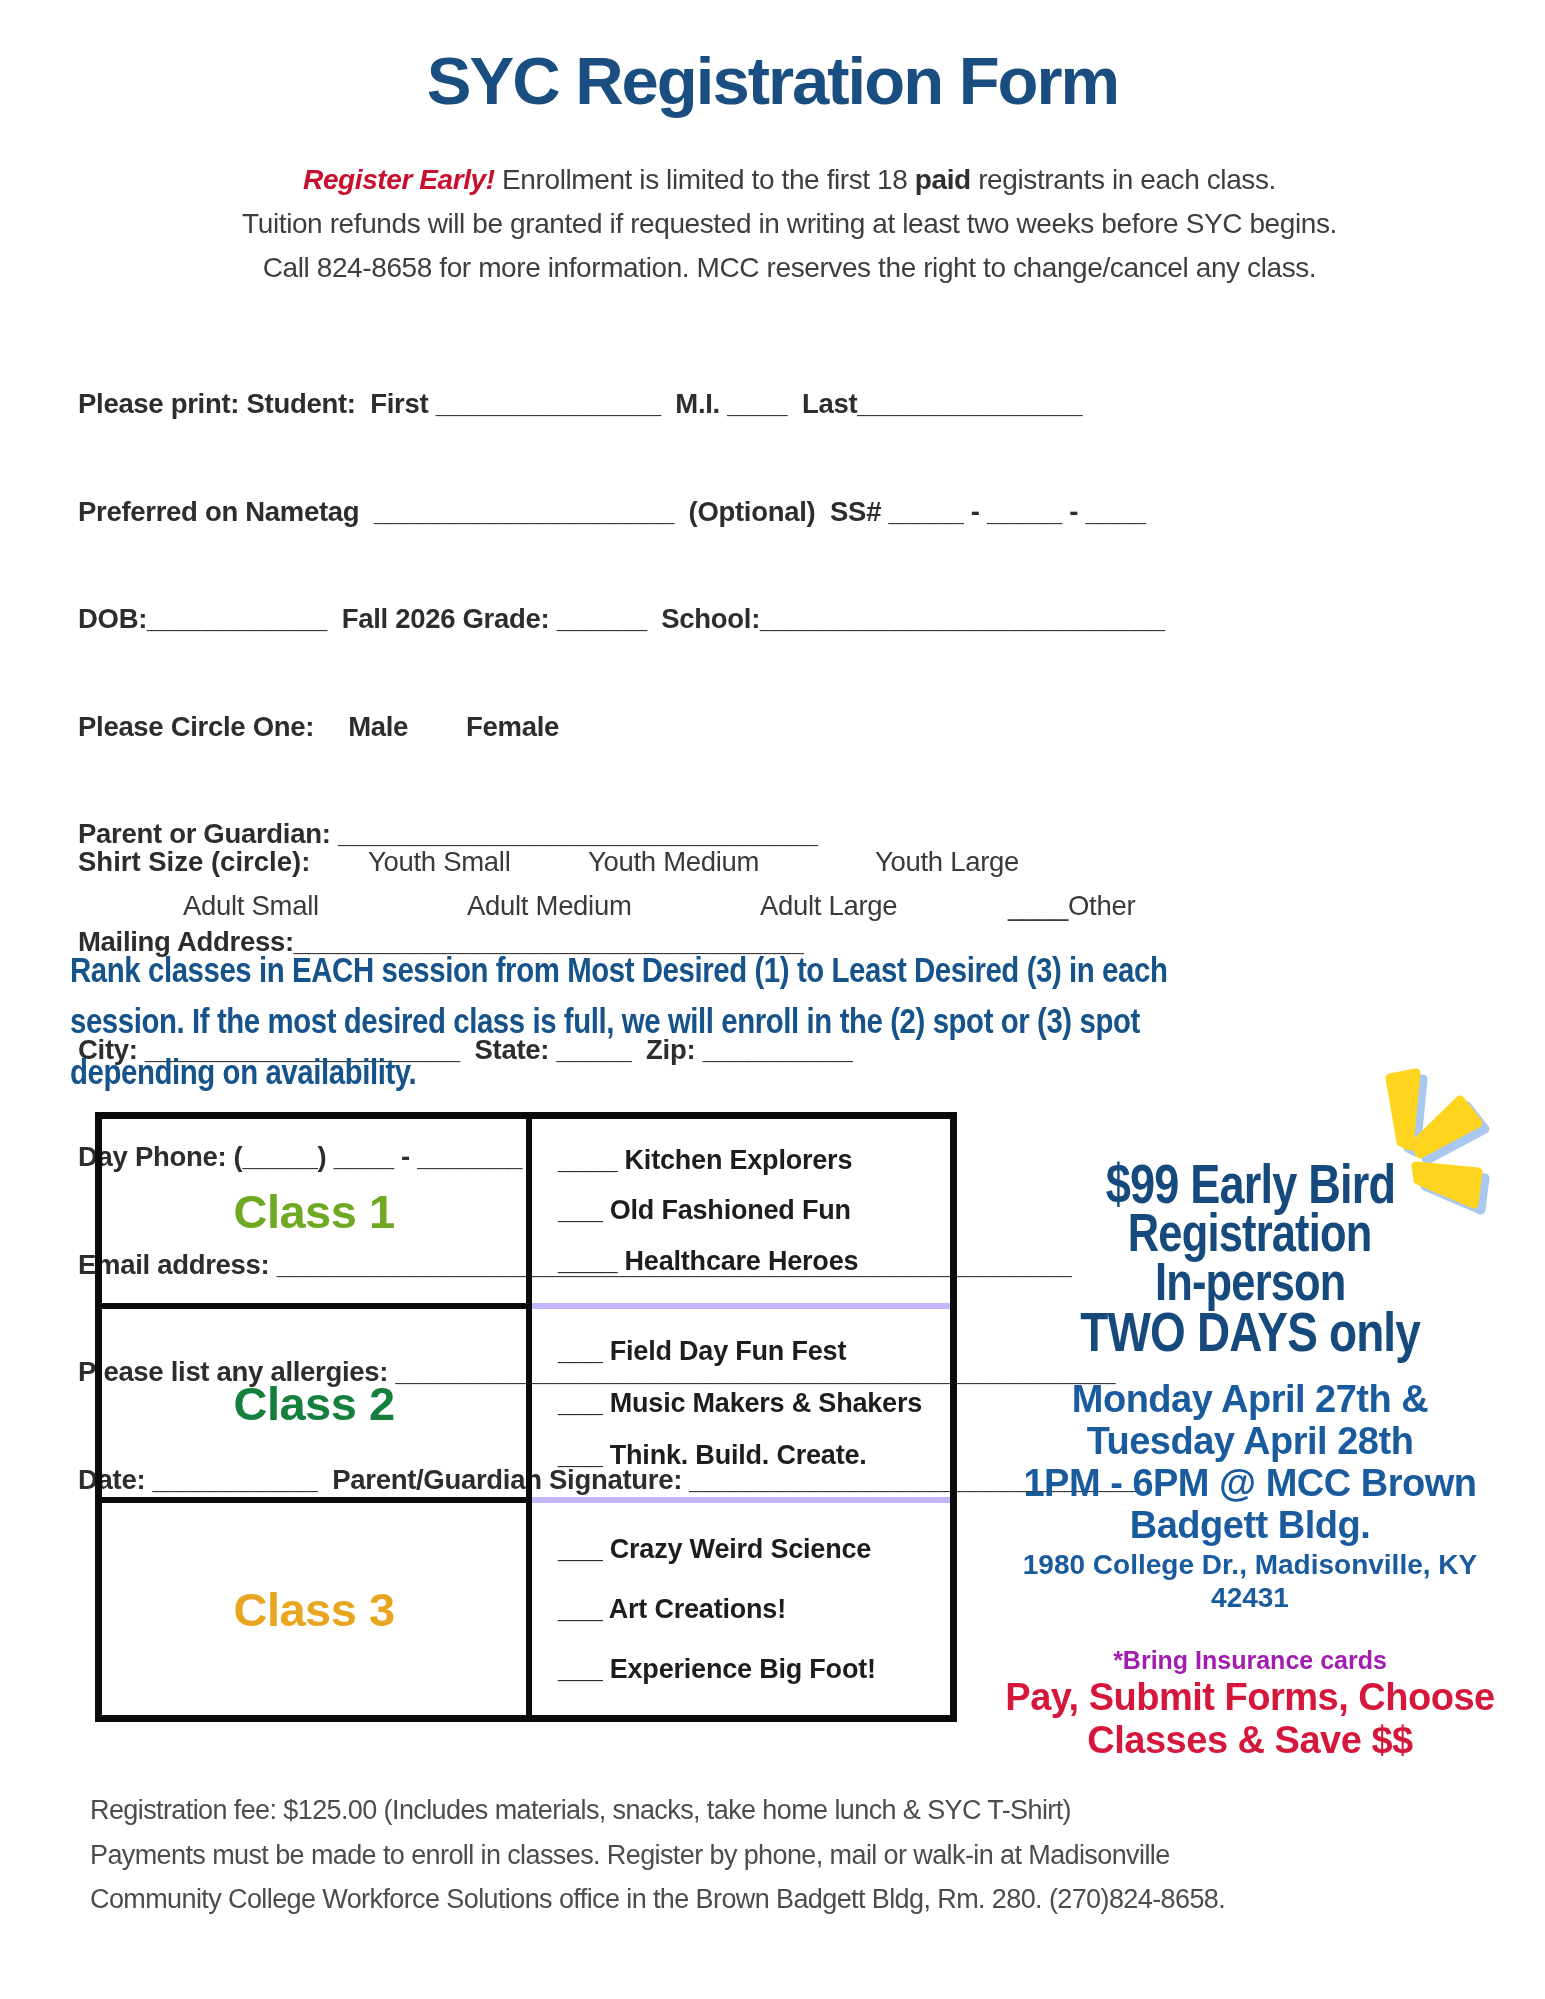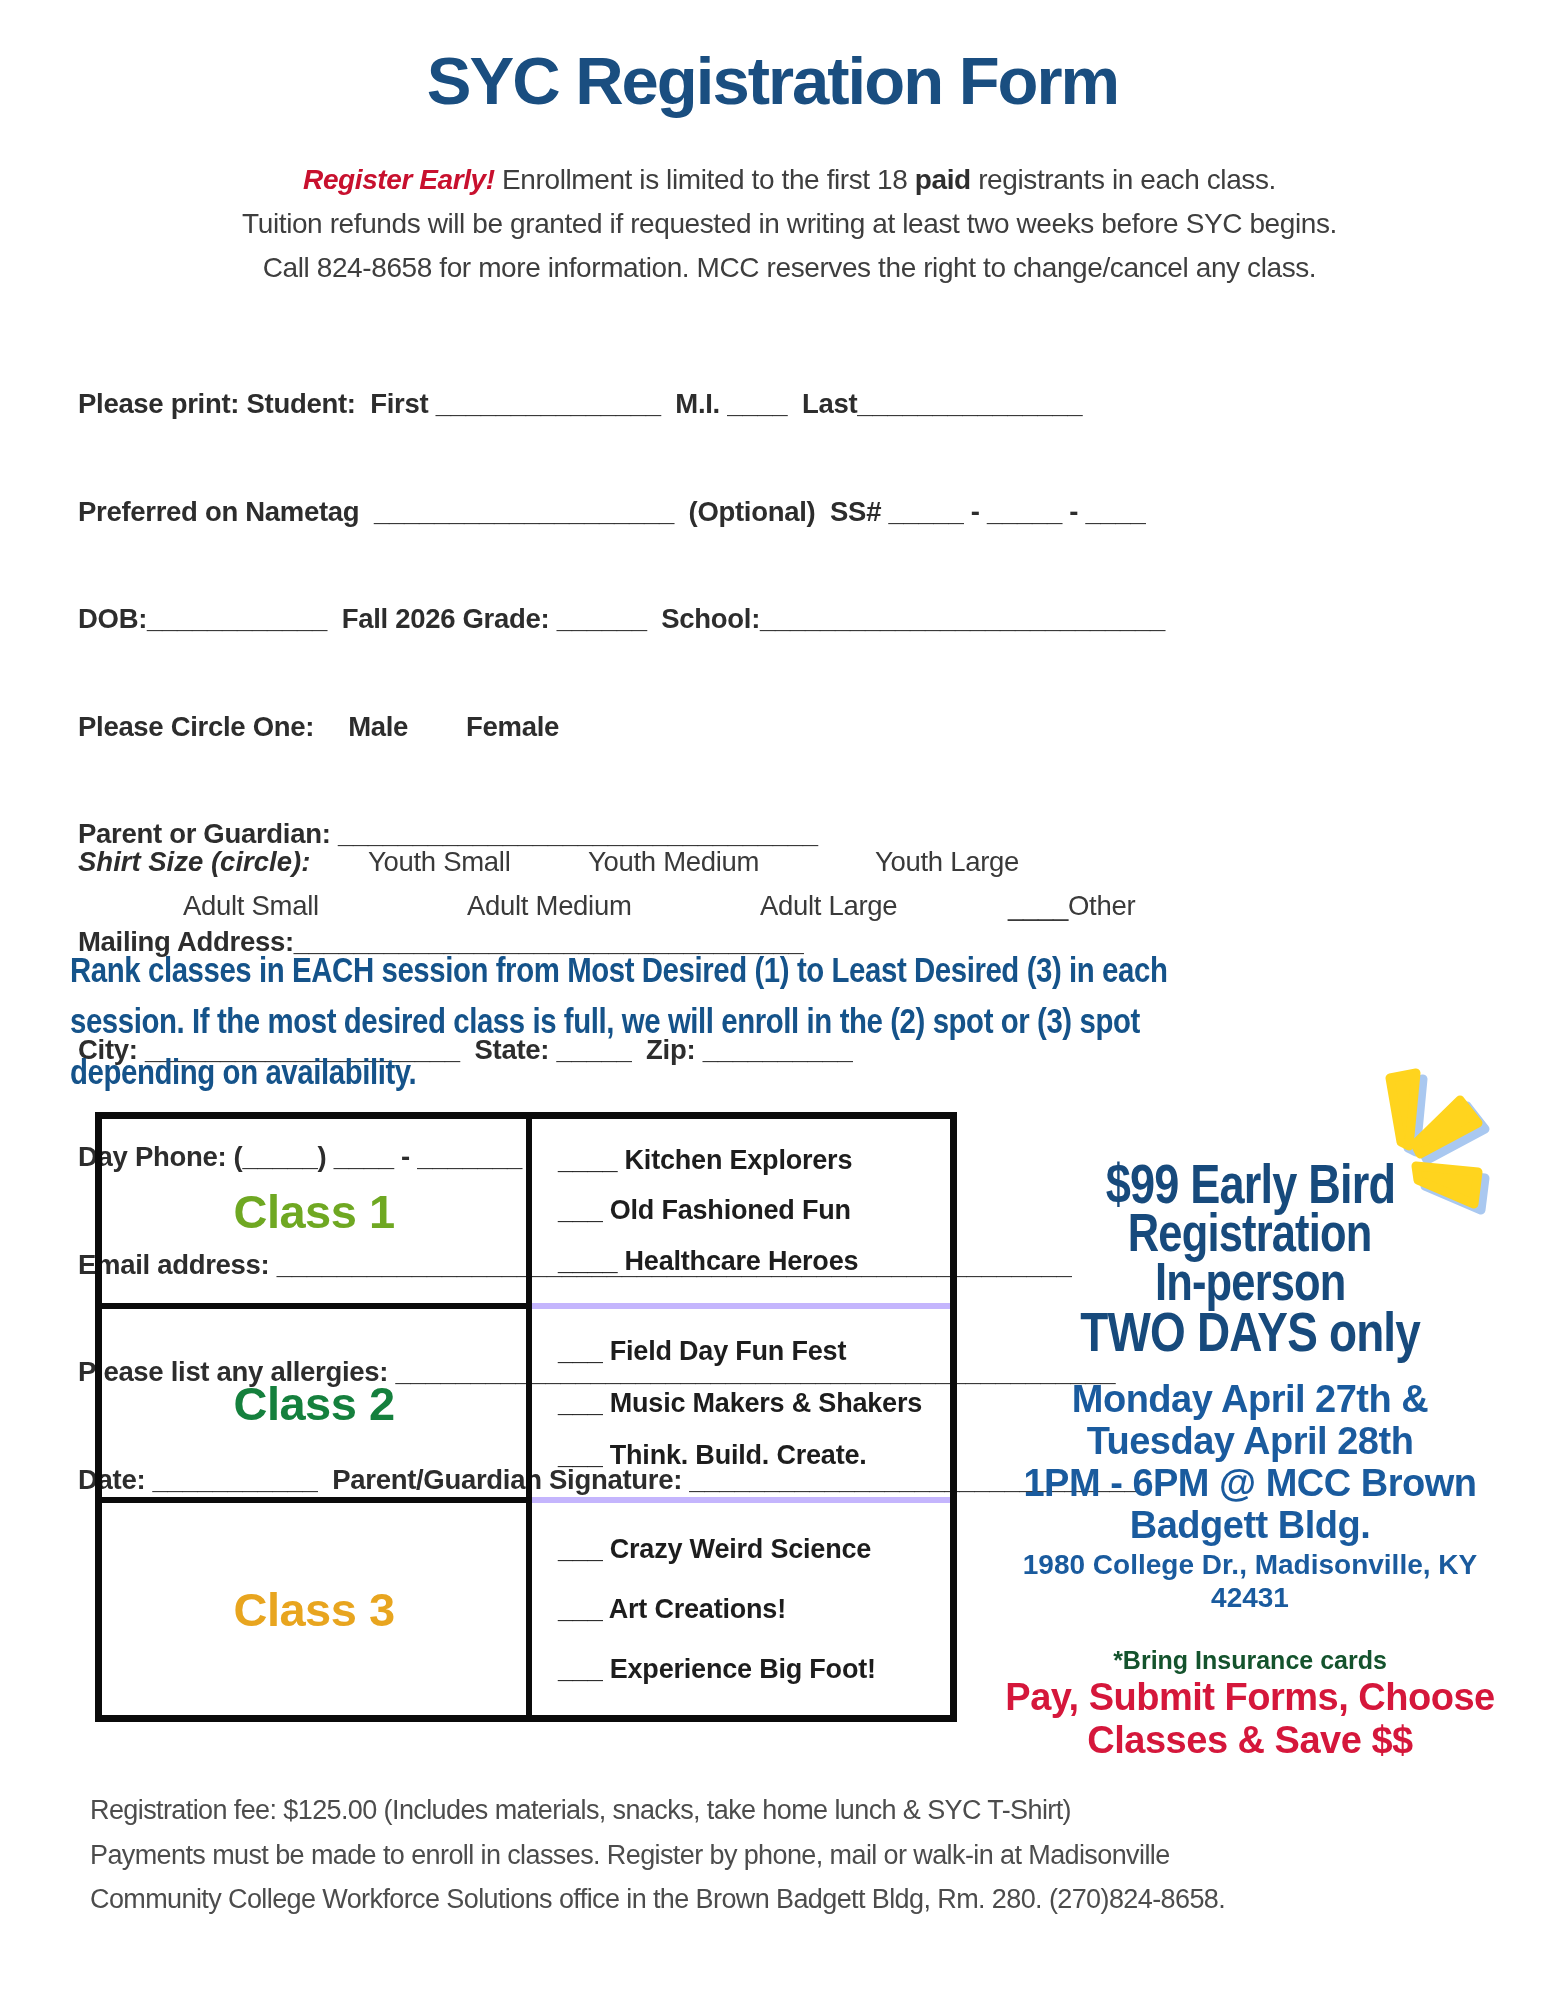--- a/index.html
+++ b/index.html
@@ -23,21 +23,21 @@
   
   .form{
     position:absolute;left:78px;top:318px;
     font-size:27.5px;font-weight:bold;color:#2D2D2D;
     letter-spacing:-0.3px;white-space:pre;
   }
   .form .fl{height:43.6px;line-height:43.6px;}
   .form .copt{display:inline-block;}
   .m1{margin-left:34px;} .m2{margin-left:58px;}
   
-  .shirt-label{position:absolute;left:78px;top:846px;font-size:27.5px;font-weight:bold;color:#2D2D2D;font-style:italic;}
+  .shirt-label{position:absolute;left:78px;top:846px;font-size:27.5px;font-weight:bold;color:#2D2D2D;}
   .sitem{position:absolute;font-size:27.5px;color:#3A3A3A;letter-spacing:-0.3px;}
   
   .note{position:absolute;left:70px;top:944px;color:#15538A;font-weight:bold;}
   .note .ln{height:51px;display:flex;}
   .note .ln span{
     transform:scaleX(0.84);transform-origin:left center;white-space:nowrap;
     font-size:35px;line-height:51px;letter-spacing:-0.5px;
   }
   
   .ctable{
@@ -56,21 +56,21 @@
   .hl span{transform:scaleX(0.82);transform-origin:center;white-space:nowrap;
     font-weight:bold;color:#174A7C;letter-spacing:-1px;}
   .h1 span{font-size:55px;} .h2 span{font-size:53px;} .h3 span{font-size:53px;} .h4 span{font-size:56px;}
   .dates{position:absolute;left:960px;top:1378px;width:580px;text-align:center;
     font-size:38px;line-height:42px;font-weight:bold;color:#1A5B9E;letter-spacing:-0.5px;}
   .addr{position:absolute;left:960px;top:1548px;width:580px;text-align:center;
     font-size:28px;line-height:33px;font-weight:bold;color:#1A5B9E;}
   .phone{position:absolute;left:960px;top:1614px;width:580px;text-align:center;
     font-size:31px;font-weight:bold;color:#174A7C;}
   .inote{position:absolute;left:960px;top:1646px;width:580px;text-align:center;
-    font-size:25px;font-weight:bold;color:#14532d;}
+    font-size:25px;font-weight:bold;color:#a21caf;}
   .cta{position:absolute;left:955px;top:1676px;width:590px;text-align:center;
     font-size:38px;line-height:43px;font-weight:bold;color:#D5173B;letter-spacing:-0.5px;}
   .burst{position:absolute;left:1378px;top:1068px;width:118px;height:158px;}
   
   .footer{position:absolute;left:90px;top:1788px;font-size:27px;line-height:44.5px;
     color:#4C4C4C;letter-spacing:-0.6px;}
 </style>
 </head>
 <body>
 

